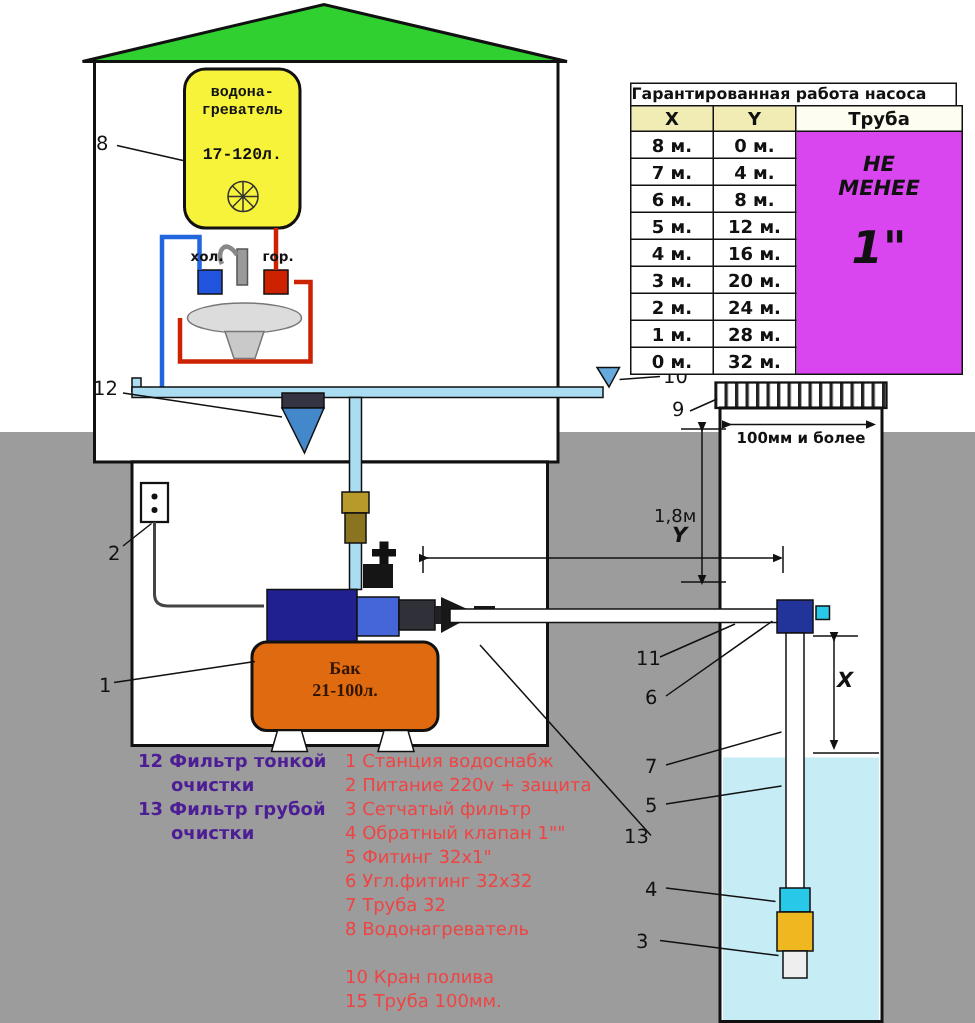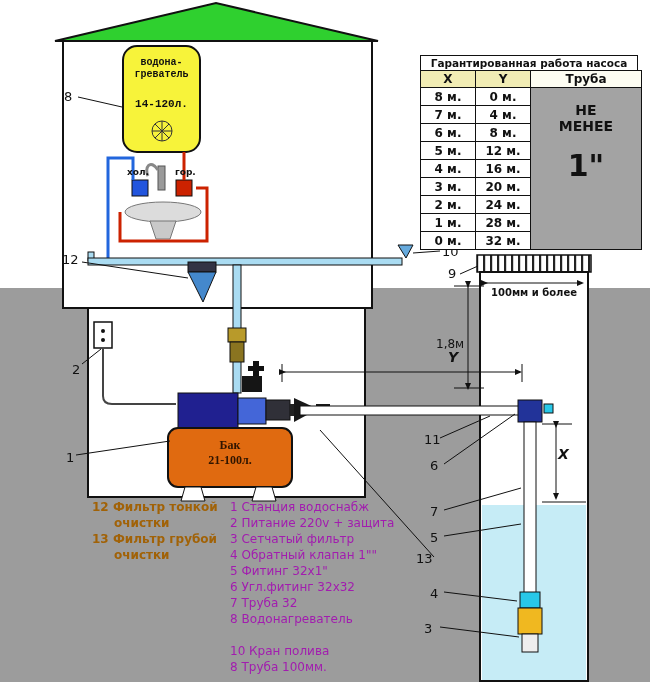--- a/index.html
+++ b/index.html
@@ -5,34 +5,34 @@
   html,body{margin:0;padding:0;}
   #stage{position:relative;width:650px;height:682px;background:#ffffff;overflow:hidden;
          font-family:"DejaVu Sans","Liberation Sans",sans-serif;color:#111;}
   #diagram-svg{position:absolute;left:0;top:0;z-index:1;}
   .txt{position:absolute;z-index:2;white-space:nowrap;}
   .co{position:absolute;z-index:2;font-size:13px;color:#111;}
   .heater-t{width:77px;text-align:center;font-weight:bold;font-size:10px;font-family:Liberation Mono, monospace;}
   .tank-t{width:124px;text-align:center;font-weight:bold;font-size:12px;color:#301500;font-family:Liberation Serif, serif;}
   .small{font-size:9px;font-weight:bold;}
   .dim{font-weight:bold;font-size:14px;font-style:italic;}
-  .legend-left{font-size:12px;font-weight:bold;color:#a16207;}
-  .legend-item{font-size:12px;color:#a21caf;}
+  .legend-left{font-size:12px;font-weight:bold;color:#4c1d95;}
+  .legend-item{font-size:12px;color:#ef4444;}
   
   #tbl-title{position:absolute;left:420px;top:55px;width:216px;height:15px;z-index:3;
     border:1px solid #111;background:#fff;font-size:10.5px;font-weight:bold;
-    text-align:center;line-height:15px;}
+    text-align:left;line-height:15px;}
   #pump-table{position:absolute;left:420px;top:70px;z-index:3;border-collapse:collapse;
     background:#fff;}
   #pump-table th,#pump-table td{border:1px solid #111;text-align:center;
     font-size:12px;font-weight:bold;padding:0;}
   #pump-table th{height:16px;background:#f1ecb4;}
   #pump-table th.pipe-h{background:#fdfdf2;}
   #pump-table td{height:17px;width:54px;background:#fff;}
-  #pump-table td.pipe-cell{width:110px;vertical-align:top;background:#a3a3a3;}
+  #pump-table td.pipe-cell{width:110px;vertical-align:top;background:#d946ef;font-style:italic;}
   .pipe-note{font-size:14px;font-weight:bold;line-height:1.15;margin-top:14px;}
   .pipe-size{font-size:30px;font-weight:bold;margin-top:14px;}
 </style>
 </head>
 <body>
 
 <div id="stage">
 
   <svg id="diagram-svg" width="650" height="682" viewBox="0 0 650 682">
     <defs>
@@ -137,21 +137,21 @@
       <line x1="444" y1="510" x2="521" y2="488"></line>
       <line x1="444" y1="536" x2="521" y2="524"></line>
       <line x1="434" y1="557" x2="320" y2="430"></line>
       <line x1="444" y1="592" x2="517" y2="601"></line>
       <line x1="440" y1="627" x2="519" y2="637"></line>
     </g>
   </svg>
 
   <div class="txt heater-t" style="left:123px;top:57px">водона-</div>
   <div class="txt heater-t" style="left:123px;top:69px">греватель</div>
-  <div class="txt heater-t" style="left:123px;top:98px;font-size:11px">14-120л.</div>
+  <div class="txt heater-t" style="left:123px;top:98px;font-size:11px">17-120л.</div>
 
   <div class="txt small" style="left:127px;top:167px">хол.</div>
   <div class="txt small" style="left:175px;top:167px">гор.</div>
 
   <div class="txt tank-t" style="left:168px;top:438px">Бак</div>
   <div class="txt tank-t" style="left:168px;top:453px">21-100л.</div>
 
   <div class="co" style="left:64px;top:89px">8</div>
   <div class="co" style="left:62px;top:252px">12</div>
   <div class="co" style="left:442px;top:244px">10</div>
@@ -178,21 +178,21 @@
 
   <div class="txt legend-item" style="left:230px;top:500px">1 Станция водоснабж</div>
   <div class="txt legend-item" style="left:230px;top:516px">2 Питание 220v + защита</div>
   <div class="txt legend-item" style="left:230px;top:532px">3 Сетчатый фильтр</div>
   <div class="txt legend-item" style="left:230px;top:548px">4 Обратный клапан 1""</div>
   <div class="txt legend-item" style="left:230px;top:564px">5 Фитинг 32х1"</div>
   <div class="txt legend-item" style="left:230px;top:580px">6 Угл.фитинг 32х32</div>
   <div class="txt legend-item" style="left:230px;top:596px">7 Труба 32</div>
   <div class="txt legend-item" style="left:230px;top:612px">8 Водонагреватель</div>
   <div class="txt legend-item" style="left:230px;top:644px">10 Кран полива</div>
-  <div class="txt legend-item" style="left:230px;top:660px">8 Труба 100мм.</div>
+  <div class="txt legend-item" style="left:230px;top:660px">15 Труба 100мм.</div>
 
   <div id="tbl-title">Гарантированная работа насоса</div>
   <table id="pump-table">
     <thead>
       <tr>
         <th>X</th>
         <th>Y</th>
         <th class="pipe-h">Труба</th>
       </tr>
     </thead>

